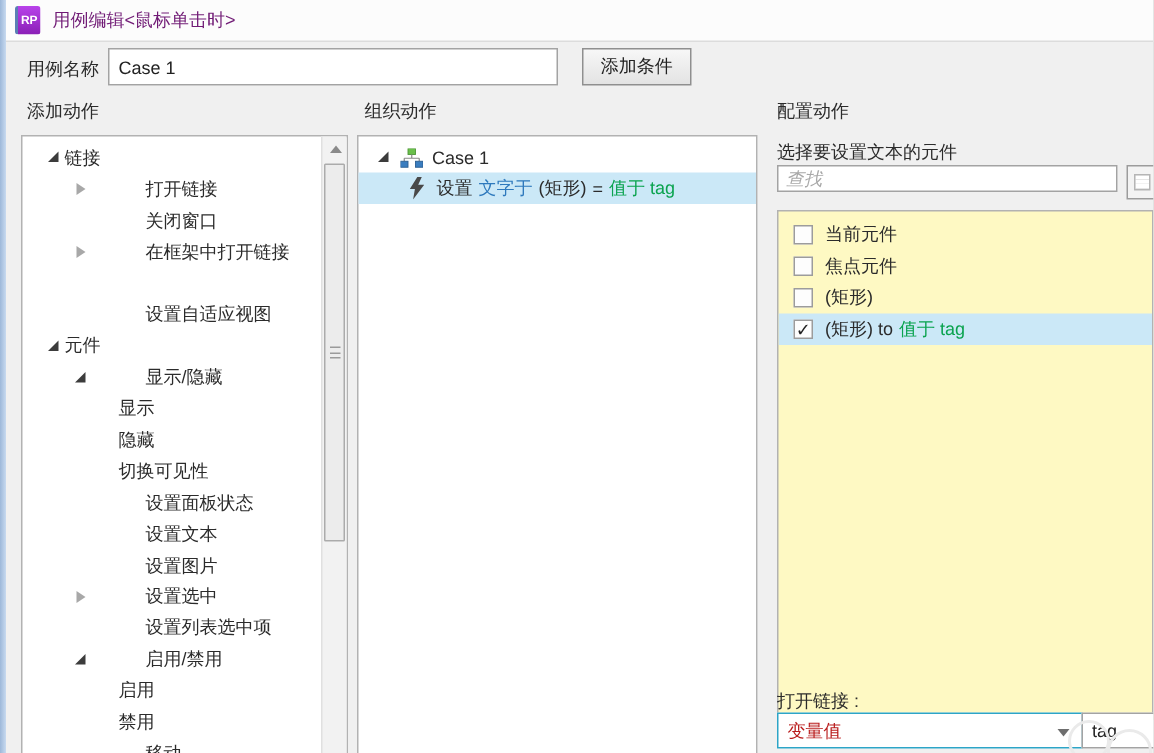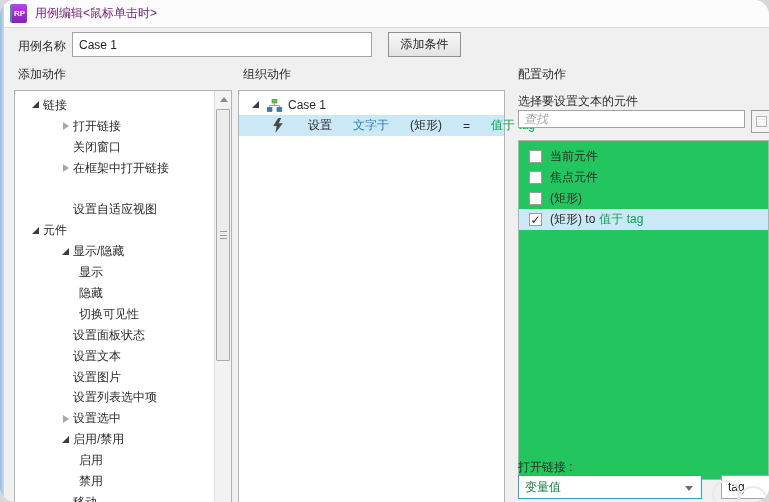--- a/index.html
+++ b/index.html
@@ -1,20 +1,20 @@
 <!DOCTYPE html>
 <html><head>
 <meta charset="utf-8">
 <style>
   html,body{margin:0;padding:0;background:#d8d8d8;}
   *{box-sizing:border-box;}
   .window{
     position:relative;width:769px;height:502px;overflow:hidden;
     background:#f0f0f0;font-family:"Liberation Sans","DejaVu Sans",sans-serif;
-    font-size:12px;color:#2b2b2b;border-radius:15px;
+    font-size:12px;color:#2b2b2b;
   }
   
   .left-edge{position:absolute;left:0;top:0;width:4px;height:502px;
     background:linear-gradient(to right,#9db8d9,#c8daf0);}
   .titlebar{position:absolute;left:4px;top:0;right:0;height:28px;background:#fcfcfc;
     border-bottom:1px solid #dcdcdc;display:flex;align-items:center;}
   .rp-icon{width:17px;height:19px;margin-left:6px;border-radius:2px;
     background:linear-gradient(#b843ea,#8a1fb6);color:#fff;font-size:8px;font-weight:bold;
     display:flex;align-items:center;justify-content:center;border-left:2px solid #5b7fb4;}
   .title-text{margin-left:8px;color:#701a75;}
@@ -26,64 +26,64 @@
     background:linear-gradient(#f7f7f7,#e3e3e3);border:1px solid #8f8f8f;
     font:12px "Liberation Sans",sans-serif;color:#222;display:flex;align-items:center;justify-content:center;}
   .col-header{position:absolute;top:66px;color:#2b2b2b;}
   
   .panel{position:absolute;background:#fff;border:1px solid #b2b2b2;}
   .panel-left{left:14px;top:90px;width:218px;height:420px;}
   .panel-mid{left:238px;top:90px;width:267px;height:420px;}
   
   .tree{position:absolute;left:0;top:0;right:17px;bottom:0;padding-top:4px;overflow:hidden;}
   .trow{height:20.9px;display:flex;align-items:center;cursor:default;}
-  .ind0{padding-left:14px;} .ind1{padding-left:44px;} .ind2{padding-left:50px;}
+  .ind0{padding-left:14px;} .ind1{padding-left:32px;gap:36px;} .ind2{padding-left:50px;}
   .exp{width:14px;height:14px;position:relative;flex:none;}
   .e-open .exp::after{content:"";position:absolute;left:3px;top:3px;width:0;height:0;
     border-left:7px solid transparent;border-bottom:7px solid #3c3c3c;}
   .e-closed .exp::after{content:"";position:absolute;left:4px;top:3px;width:0;height:0;
     border-top:4px solid transparent;border-bottom:4px solid transparent;border-left:6px solid #a8a8a8;}
   .tlabel{white-space:nowrap;}
   
   .sbar{position:absolute;right:0;top:0;width:17px;height:100%;background:#f2f2f2;border-left:1px solid #e0e0e0;}
   .sbtn{position:absolute;left:1px;top:1px;width:15px;height:15px;background:#f2f2f2;display:flex;align-items:center;justify-content:center;}
   .sbtn::after{content:"";width:0;height:0;border-left:4px solid transparent;border-right:4px solid transparent;border-bottom:5px solid #8a8a8a;}
   .sthumb{position:absolute;left:1px;top:18px;width:14px;height:252px;background:#ececec;
     border:1px solid #ababab;border-radius:1px;}
   .grip{position:absolute;left:3px;top:121px;width:7px;height:8px;
     border-top:1px solid #9a9a9a;border-bottom:1px solid #9a9a9a;}
   .grip::after{content:"";position:absolute;left:0;top:3px;width:7px;border-top:1px solid #9a9a9a;}
   
   .case-row{position:absolute;left:0;top:4px;right:0;height:20px;display:flex;align-items:center;padding-left:10px;}
   .action-row{position:absolute;left:0;top:24px;right:0;height:21px;display:flex;align-items:center;
-    background:#cbe8f7;padding-left:33px;white-space:nowrap;gap:17px;}
+    background:#cbe8f7;padding-left:33px;white-space:nowrap;}
   .sp{margin-right:4px;}
   .txt-blue{color:#2e79bd;}
   .txt-green{color:#0aa34f;}
   .bolt{width:12px;height:15px;margin-right:7px;flex:none;}
   .case-icon{width:15px;height:13px;margin:0 6px 0 4px;flex:none;}
   
   .search-input{position:absolute;left:518px;top:110px;width:227px;height:18px;
     border:1px solid #a3a3a3;background:#fff;padding:0 5px;font:italic 12px "Liberation Sans",sans-serif;color:#333;}
   .search-input::placeholder{color:#a8a8a8;font-style:italic;}
   .side-btn{position:absolute;left:751px;top:110px;width:20px;height:23px;
     background:#f3f3f3;border:1px solid #9c9c9c;display:flex;align-items:center;justify-content:center;}
   .side-btn .inner{width:11px;height:11px;background:#fff;border:1px solid #b5b5b5;
     background:repeating-linear-gradient(#fff,#fff 2px,#d8d8d8 3px);}
   .widget-list{position:absolute;left:518px;top:140px;width:251px;height:340px;
-    background:#22c55e;border:1px solid #b2b2b2;overflow:hidden;}
+    background:#fef9c3;border:1px solid #b2b2b2;overflow:hidden;}
   .wrow{position:relative;height:21px;margin-top:0;display:flex;align-items:center;padding-left:10px;}
   .wrow.first{margin-top:5px;}
   .wrow.selected{background:#cbe8f7;}
   .cb{width:13px;height:13px;border:1px solid #9c9c9c;background:#fdfdfd;margin-right:8px;flex:none;
     display:flex;align-items:center;justify-content:center;}
   .cb .mark{font-size:12px;line-height:10px;color:#222;font-weight:bold;}
   .wlabel{white-space:nowrap;}
-  .set-dd{position:absolute;left:518px;top:475px;width:184px;height:24px;background:#fff;
-    border:1px solid #2da5c7;display:flex;align-items:center;padding:0 6px;color:#15803d;}
+  .set-dd{position:absolute;left:518px;top:475px;width:204px;height:24px;background:#fff;
+    border:1px solid #2da5c7;display:flex;align-items:center;padding:0 6px;color:#b91c1c;}
   .dd-arrow{position:absolute;right:8px;top:10px;width:0;height:0;
     border-left:4px solid transparent;border-right:4px solid transparent;border-top:5px solid #6e6e6e;}
   .tag-input{position:absolute;left:721px;top:475px;width:60px;height:24px;
     border:1px solid #a3a3a3;background:#fff;padding:0 6px;font:12px "Liberation Sans",sans-serif;color:#222;}
   .wm{position:absolute;border:2px solid #eaeaea;border-radius:50%;}
   .wm1{left:712px;top:480px;width:28px;height:28px;}
   .wm2{left:738px;top:486px;width:30px;height:30px;}
 </style>
 </head>
 <body>
@@ -155,27 +155,27 @@
           <span class="tlabel">设置面板状态</span>
         </div>
       <div class="trow ind1 e-none">
           <span class="exp"></span>
           <span class="tlabel">设置文本</span>
         </div>
       <div class="trow ind1 e-none">
           <span class="exp"></span>
           <span class="tlabel">设置图片</span>
         </div>
+      <div class="trow ind1 e-closed">
+          <span class="exp"></span>
+          <span class="tlabel">设置选中</span>
+        </div>
       <div class="trow ind1 e-none">
           <span class="exp"></span>
           <span class="tlabel">设置列表选中项</span>
-        </div>
-      <div class="trow ind1 e-closed">
-          <span class="exp"></span>
-          <span class="tlabel">设置选中</span>
         </div>
       <div class="trow ind1 e-open">
           <span class="exp"></span>
           <span class="tlabel">启用/禁用</span>
         </div>
       <div class="trow ind2 e-none">
           <span class="exp"></span>
           <span class="tlabel">启用</span>
         </div>
       <div class="trow ind2 e-none">

